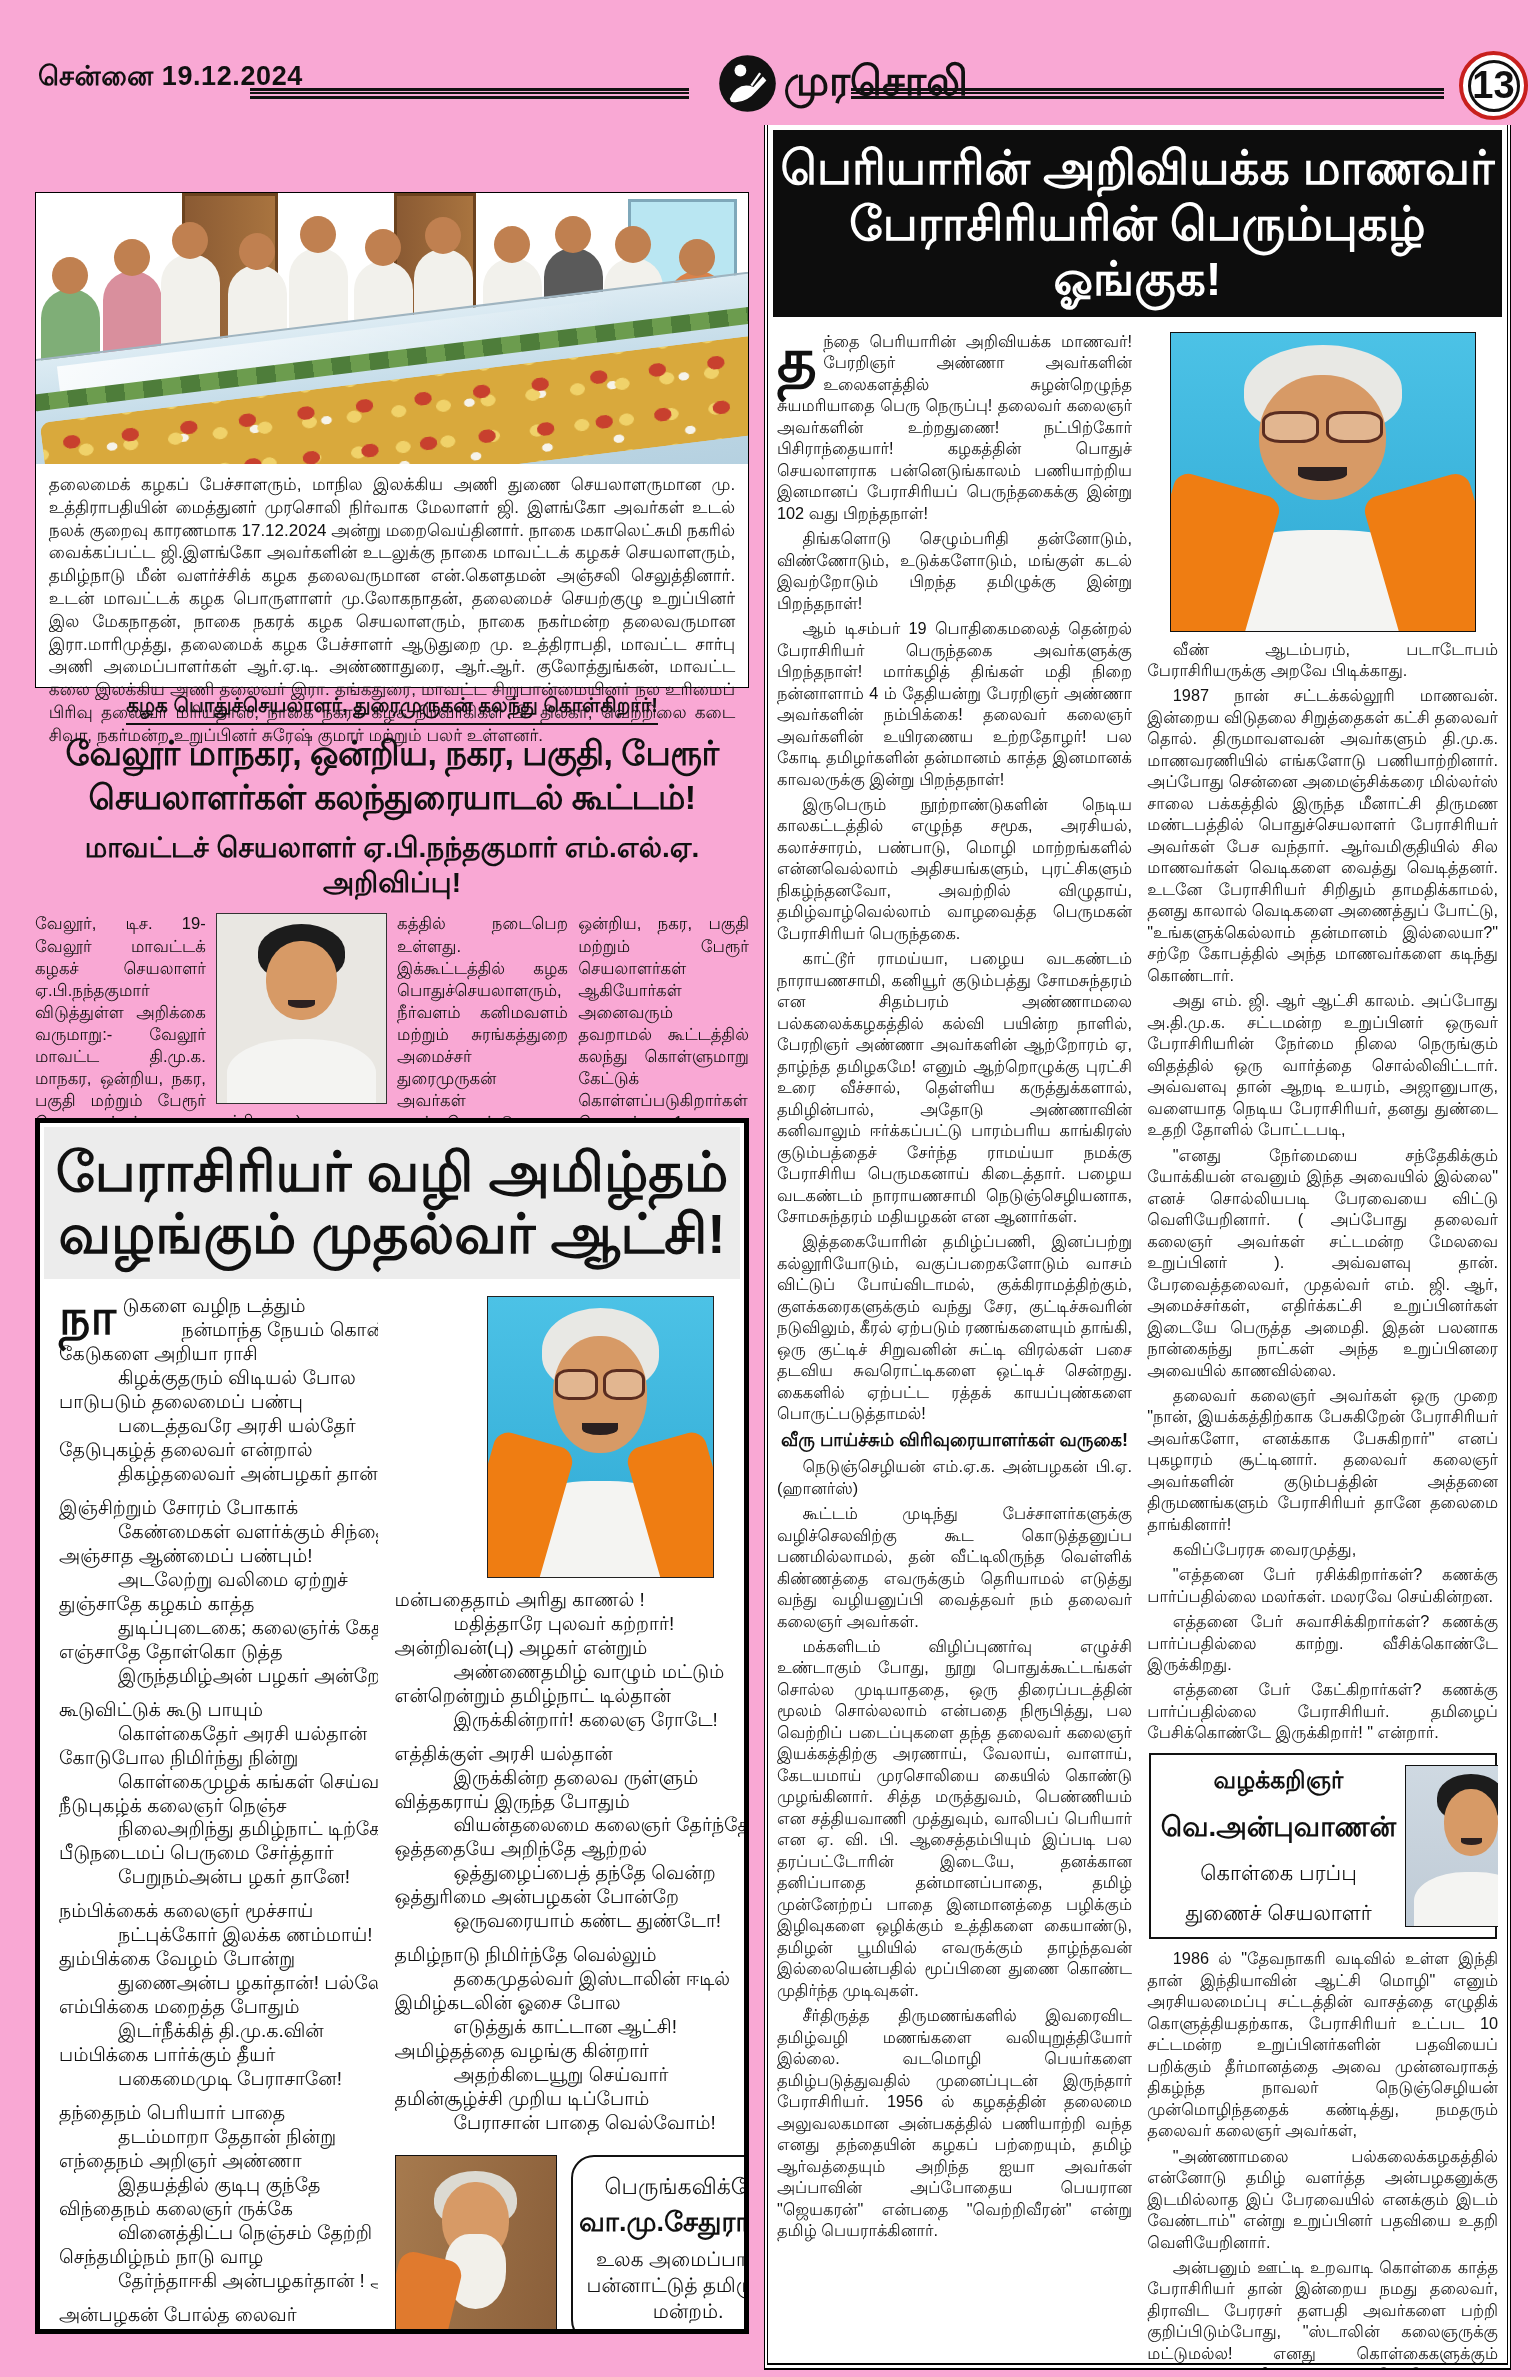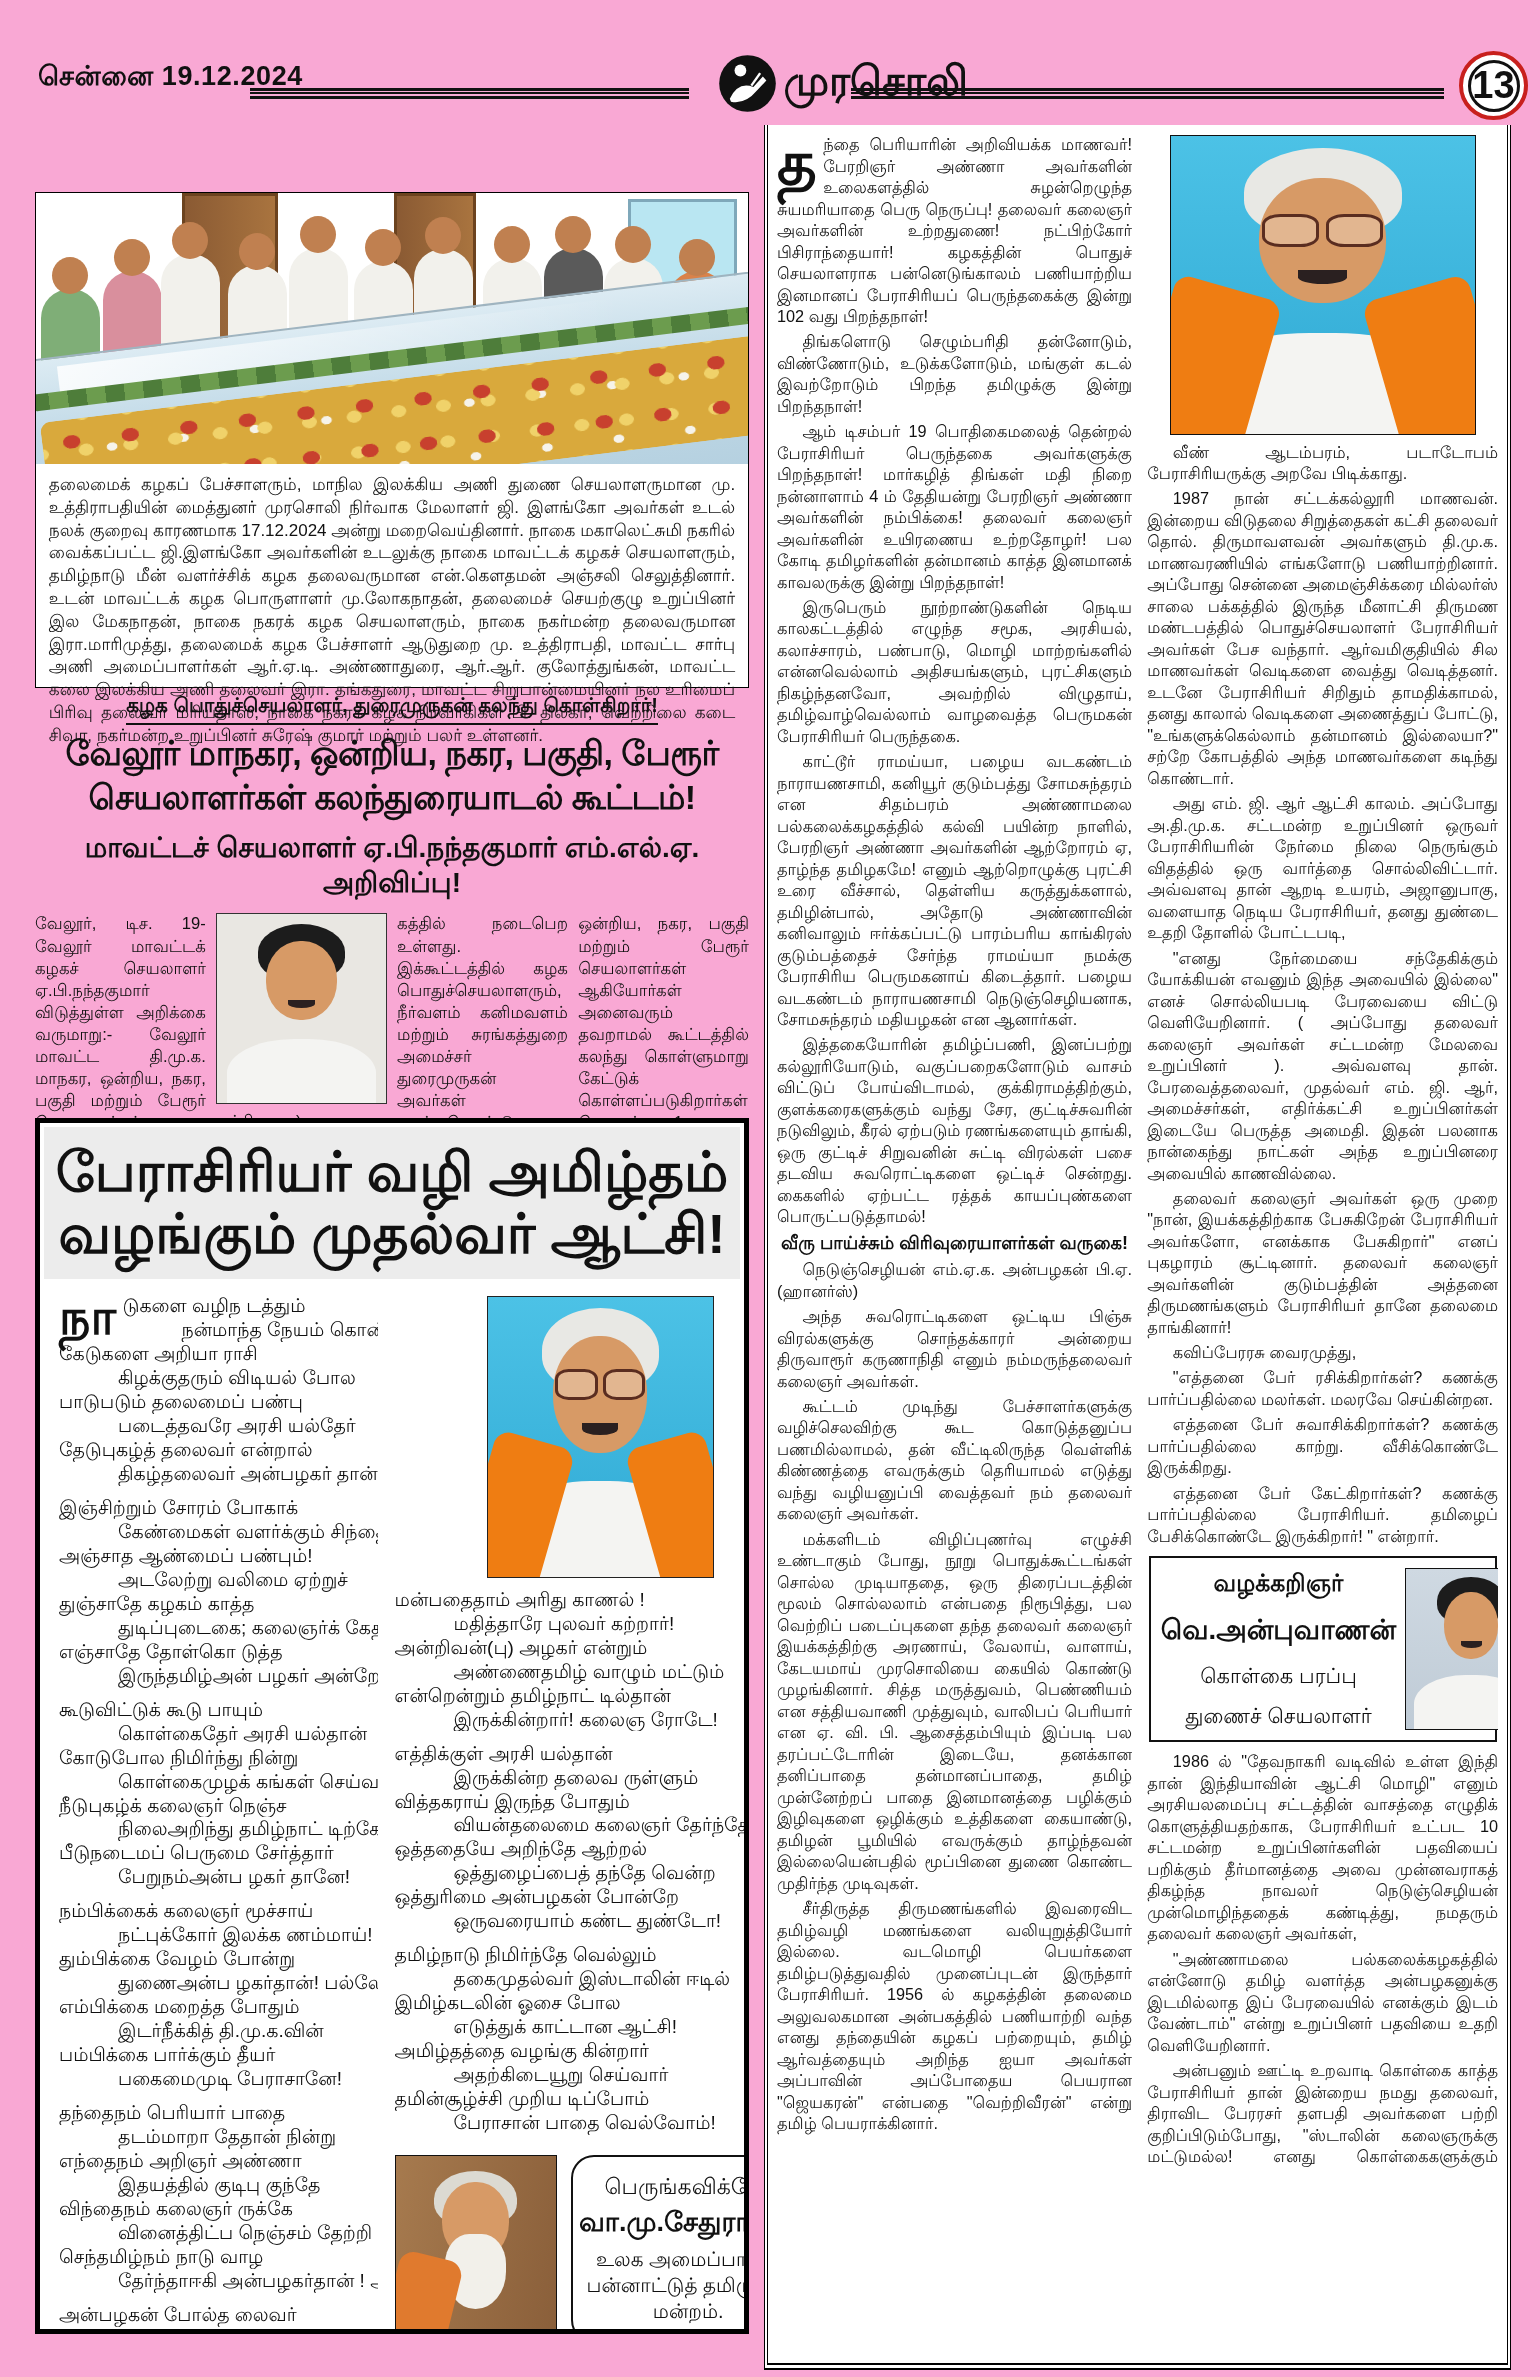--- a/index.html
+++ b/index.html
@@ -347,39 +347,42 @@
             <div class="poet-t">பெருங்கவிக்கோ</div>
             <div class="poet-n">வா.மு.சேதுராமன்</div>
             <div class="poet-r">உலக அமைப்பாளர், பன்னாட்டுத் தமிழுறவு மன்றம்.</div>
           </div>
         </div>
       </div>
     </div>
   </div>
 
   <div class="rightblock">
+    <div class="main-hbox">
+      <div>பெரியாரின் அறிவியக்க மாணவர்</div>
+      <div>பேராசிரியரின் பெரும்புகழ் ஓங்குக!</div>
+    </div>
     <div class="main-cols">
       <div class="mcol mcolA">
         <p class="lead">
           <span class="dropcap-main">த</span>
           <span>ந்தை பெரியாரின் அறிவியக்க மாணவர்! பேரறிஞர் அண்ணா அவர்களின் உலைகளத்தில் சுழன்றெழுந்த சுயமரியாதை பெரு நெருப்பு! தலைவர் கலைஞர் அவர்களின் உற்றதுணை! நட்பிற்கோர் பிசிராந்தையார்! கழகத்தின் பொதுச் செயலாளராக பன்னெடுங்காலம் பணியாற்றிய இனமானப் பேராசிரியப் பெருந்தகைக்கு இன்று 102 வது பிறந்தநாள்!</span>
         </p>
         <div>
 
         <p>திங்களொடு செழும்பரிதி தன்னோடும், விண்ணோடும், உடுக்களோடும், மங்குள் கடல் இவற்றோடும் பிறந்த தமிழுக்கு இன்று பிறந்தநாள்!</p>
             <p>ஆம் டிசம்பர் 19 பொதிகைமலைத் தென்றல் பேராசிரியர் பெருந்தகை அவர்களுக்கு பிறந்தநாள்! மார்கழித் திங்கள் மதி நிறை நன்னாளாம் 4 ம் தேதியன்று பேரறிஞர் அண்ணா அவர்களின் நம்பிக்கை! தலைவர் கலைஞர் அவர்களின் உயிரணைய உற்றதோழர்! பல கோடி தமிழர்களின் தன்மானம் காத்த இனமானக் காவலருக்கு இன்று பிறந்தநாள்!</p>
             <p>இருபெரும் நூற்றாண்டுகளின் நெடிய காலகட்டத்தில் எழுந்த சமூக, அரசியல், கலாச்சாரம், பண்பாடு, மொழி மாற்றங்களில் என்னவெல்லாம் அதிசயங்களும், புரட்சிகளும் நிகழ்ந்தனவோ, அவற்றில் விழுதாய், தமிழ்வாழ்வெல்லாம் வாழவைத்த பெருமகன் பேராசிரியர் பெருந்தகை.</p>
             <p>காட்டூர் ராமய்யா, பழைய வடகண்டம் நாராயணசாமி, கனியூர் குடும்பத்து சோமசுந்தரம் என சிதம்பரம் அண்ணாமலை பல்கலைக்கழகத்தில் கல்வி பயின்ற நாளில், பேரறிஞர் அண்ணா அவர்களின் ஆற்றோரம் ஏ, தாழ்ந்த தமிழகமே! எனும் ஆற்றொழுக்கு புரட்சி உரை வீச்சால், தெள்ளிய கருத்துக்களால், தமிழின்பால், அதோடு அண்ணாவின் கனிவாலும் ஈர்க்கப்பட்டு பாரம்பரிய காங்கிரஸ் குடும்பத்தைச் சேர்ந்த ராமய்யா நமக்கு பேராசிரிய பெருமகனாய் கிடைத்தார். பழைய வடகண்டம் நாராயணசாமி நெடுஞ்செழியனாக, சோமசுந்தரம் மதியழகன் என ஆனார்கள்.</p>
             <p>இத்தகையோரின் தமிழ்ப்பணி, இனப்பற்று கல்லூரியோடும், வகுப்பறைகளோடும் வாசம் விட்டுப் போய்விடாமல், குக்கிராமத்திற்கும், குளக்கரைகளுக்கும் வந்து சேர, குட்டிச்சுவரின் நடுவிலும், கீரல் ஏற்படும் ரணங்களையும் தாங்கி, ஒரு குட்டிச் சிறுவனின் சுட்டி விரல்கள் பசை தடவிய சுவரொட்டிகளை ஒட்டிச் சென்றது. கைகளில் ஏற்பட்ட ரத்தக் காயப்புண்களை பொருட்படுத்தாமல்!</p>
           </div>
         <p class="subheadA">வீரு பாய்ச்சும் விரிவுரையாளர்கள் வருகை!</p>
         <div>
 
         <p>நெடுஞ்செழியன் எம்.ஏ.க. அன்பழகன் பி.ஏ. (ஹானர்ஸ்)</p>
-            <p>அந்த சுவரொட்டிகளை ஒட்டிய பிஞ்சு விரல்களுக்கு சொந்தக்காரர் அன்றைய திருவாரூர் கருணாநிதி எனும் நம்மருந்தலைவர் கலைஞர் அவர்கள்.</p>
             <p>கூட்டம் முடிந்து பேச்சாளர்களுக்கு வழிச்செலவிற்கு கூட கொடுத்தனுப்ப பணமில்லாமல், தன் வீட்டிலிருந்த வெள்ளிக் கிண்ணத்தை எவருக்கும் தெரியாமல் எடுத்து வந்து வழியனுப்பி வைத்தவர் நம் தலைவர் கலைஞர் அவர்கள்.</p>
             <p>மக்களிடம் விழிப்புணர்வு எழுச்சி உண்டாகும் போது, நூறு பொதுக்கூட்டங்கள் சொல்ல முடியாததை, ஒரு திரைப்படத்தின் மூலம் சொல்லலாம் என்பதை நிரூபித்து, பல வெற்றிப் படைப்புகளை தந்த தலைவர் கலைஞர் இயக்கத்திற்கு அரணாய், வேலாய், வாளாய், கேடயமாய் முரசொலியை கையில் கொண்டு முழங்கினார். சித்த மருத்துவம், பெண்ணியம் என சத்தியவாணி முத்துவும், வாலிபப் பெரியார் என ஏ. வி. பி. ஆசைத்தம்பியும் இப்படி பல தரப்பட்டோரின் இடையே, தனக்கான தனிப்பாதை தன்மானப்பாதை, தமிழ் முன்னேற்றப் பாதை இனமானத்தை பழிக்கும் இழிவுகளை ஒழிக்கும் உத்திகளை கையாண்டு, தமிழன் பூமியில் எவருக்கும் தாழ்ந்தவன் இல்லையென்பதில் மூப்பினை துணை கொண்ட முதிர்ந்த முடிவுகள்.</p>
             <p>சீர்திருத்த திருமணங்களில் இவரைவிட தமிழ்வழி மணங்களை வலியுறுத்தியோர் இல்லை. வடமொழி பெயர்களை தமிழ்படுத்துவதில் முனைப்புடன் இருந்தார் பேராசிரியர். 1956 ல் கழகத்தின் தலைமை அலுவலகமான அன்பகத்தில் பணியாற்றி வந்த எனது தந்தையின் கழகப் பற்றையும், தமிழ் ஆர்வத்தையும் அறிந்த ஐயா அவர்கள் அப்பாவின் அப்போதைய பெயரான "ஜெயகரன்" என்பதை "வெற்றிவீரன்" என்று தமிழ் பெயராக்கினார்.</p>
           </div>
       </div>
       <div class="mcol mcolB">
         <div class="photoB headshot hs-cyan hs-anbu">
           <div class="hair"></div>
           <div class="face"></div>
           <div class="glasses">

